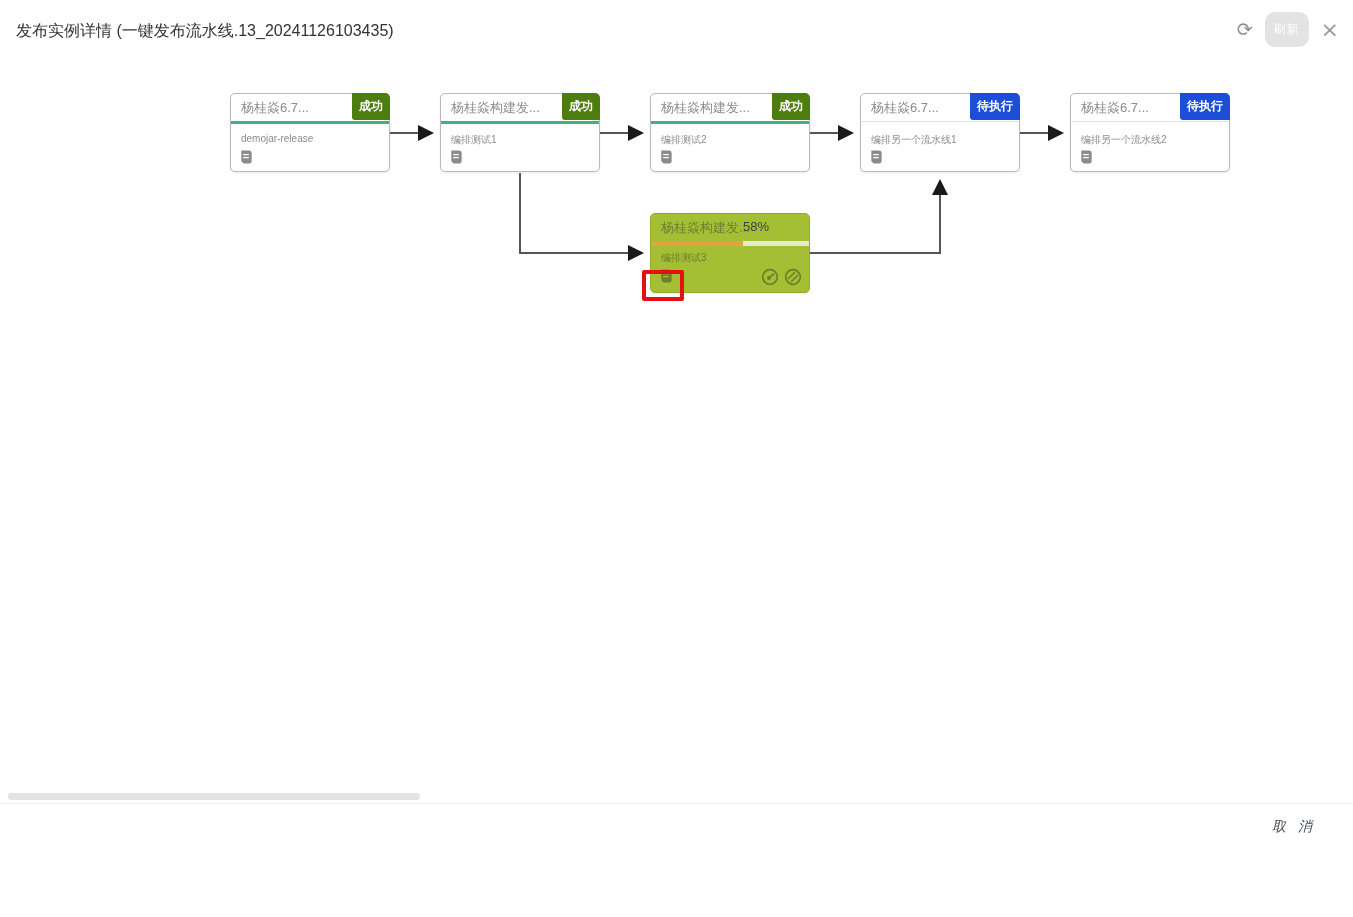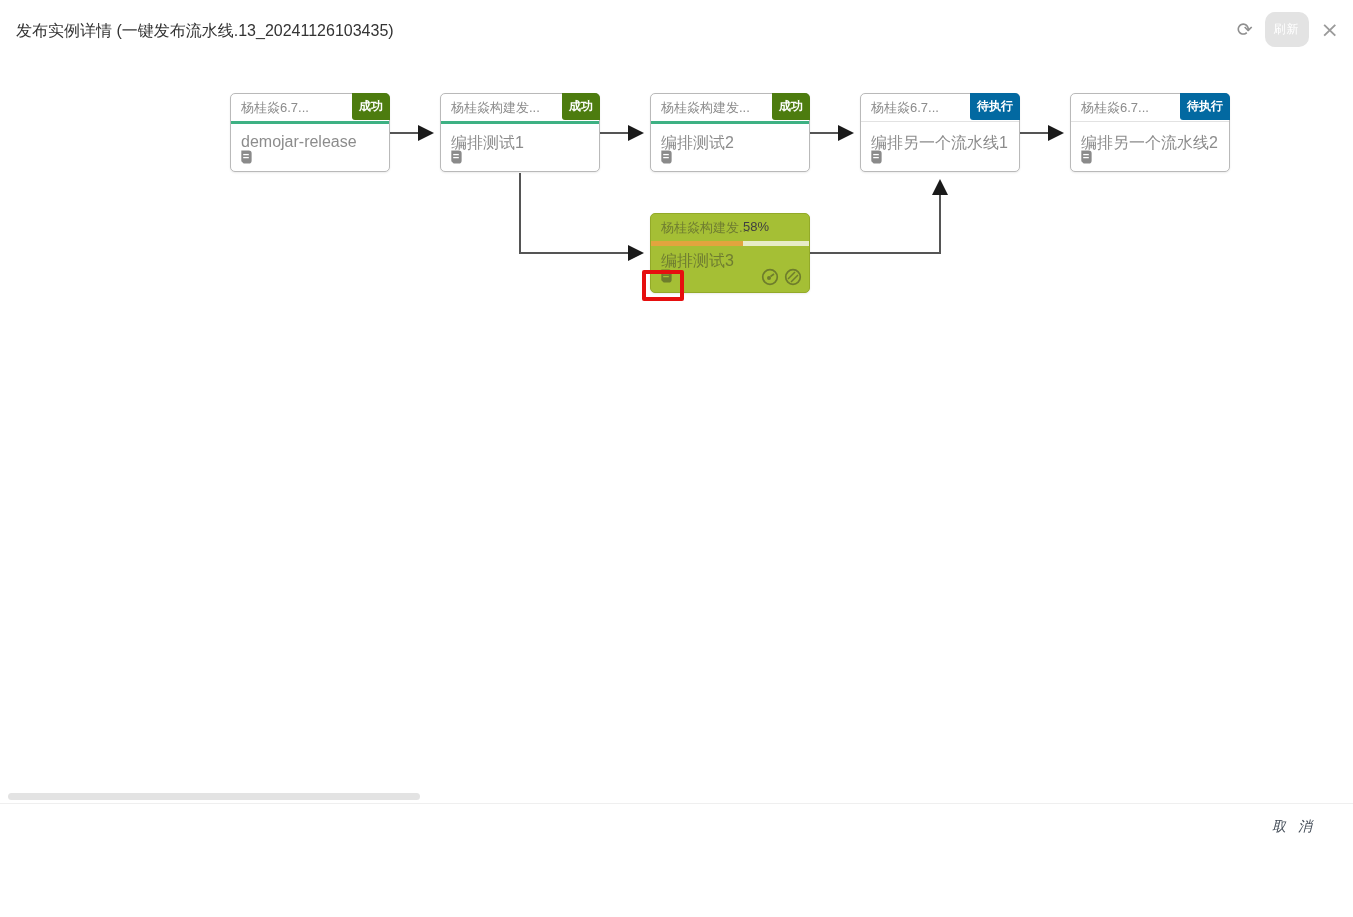--- a/index.html
+++ b/index.html
@@ -16,25 +16,25 @@
 
   
   .canvas { position: absolute; inset: 0; }
   svg.connectors { position: absolute; left: 0; top: 0; pointer-events: none; }
 
   .node { position: absolute; width: 160px; height: 79px; background: #fff; border: 1px solid #b9b9b9; border-radius: 5px; box-shadow: 0 1px 2px rgba(0,0,0,.08); }
   .node-header { position: relative; height: 27px; }
   .node-title { position: absolute; left: 10px; top: 0; line-height: 27px; font-size: 13px; color: #8c8c8c; white-space: nowrap; }
   .badge { position: absolute; right: -1px; top: -1px; height: 27px; line-height: 27px; padding: 0 7px; font-size: 12px; font-weight: bold; color: #fff; border-radius: 0 5px 0 3px; }
   .badge.success { background: #4d7c0f; }
-  .badge.pending { background: #0369a1; }
+  .badge.pending { background: #1d4ed8; }
   .sep { height: 3px; width: 100%; }
   .sep.success { background: #3eb183; }
   .sep.pending { background: #e2e2e2; height: 1px; margin-bottom: 2px; }
-  .node-name { padding: 9px 10px 0 10px; font-size: 16px; color: #8c8c8c; white-space: nowrap; overflow: hidden; }
+  .node-name { padding: 9px 10px 0 10px; font-size: 10px; color: #8c8c8c; white-space: nowrap; overflow: hidden; }
   .doc-icon { position: absolute; left: 8px; bottom: 6px; width: 14px; height: 15px; cursor: pointer; }
 
   
   .node.running { top: 213px; left: 650px; height: 80px; background: #a5bf35; border-color: #93aa28; }
   .node.running .node-title { color: #6f7d31; }
   .progress-label { position: absolute; left: 92px; top: 5px; font-size: 13px; color: #404040; }
   .progress-track { position: absolute; left: 0; top: 27px; width: 100%; height: 5px; background: #e7ecc8; }
   .progress-fill { height: 100%; background: #e2a43e; width: 0; }
   .node.running .node-name { position: absolute; left: 0; top: 28px; color: #6f7d31; }
   .node.running .doc-icon { bottom: 8px; }

